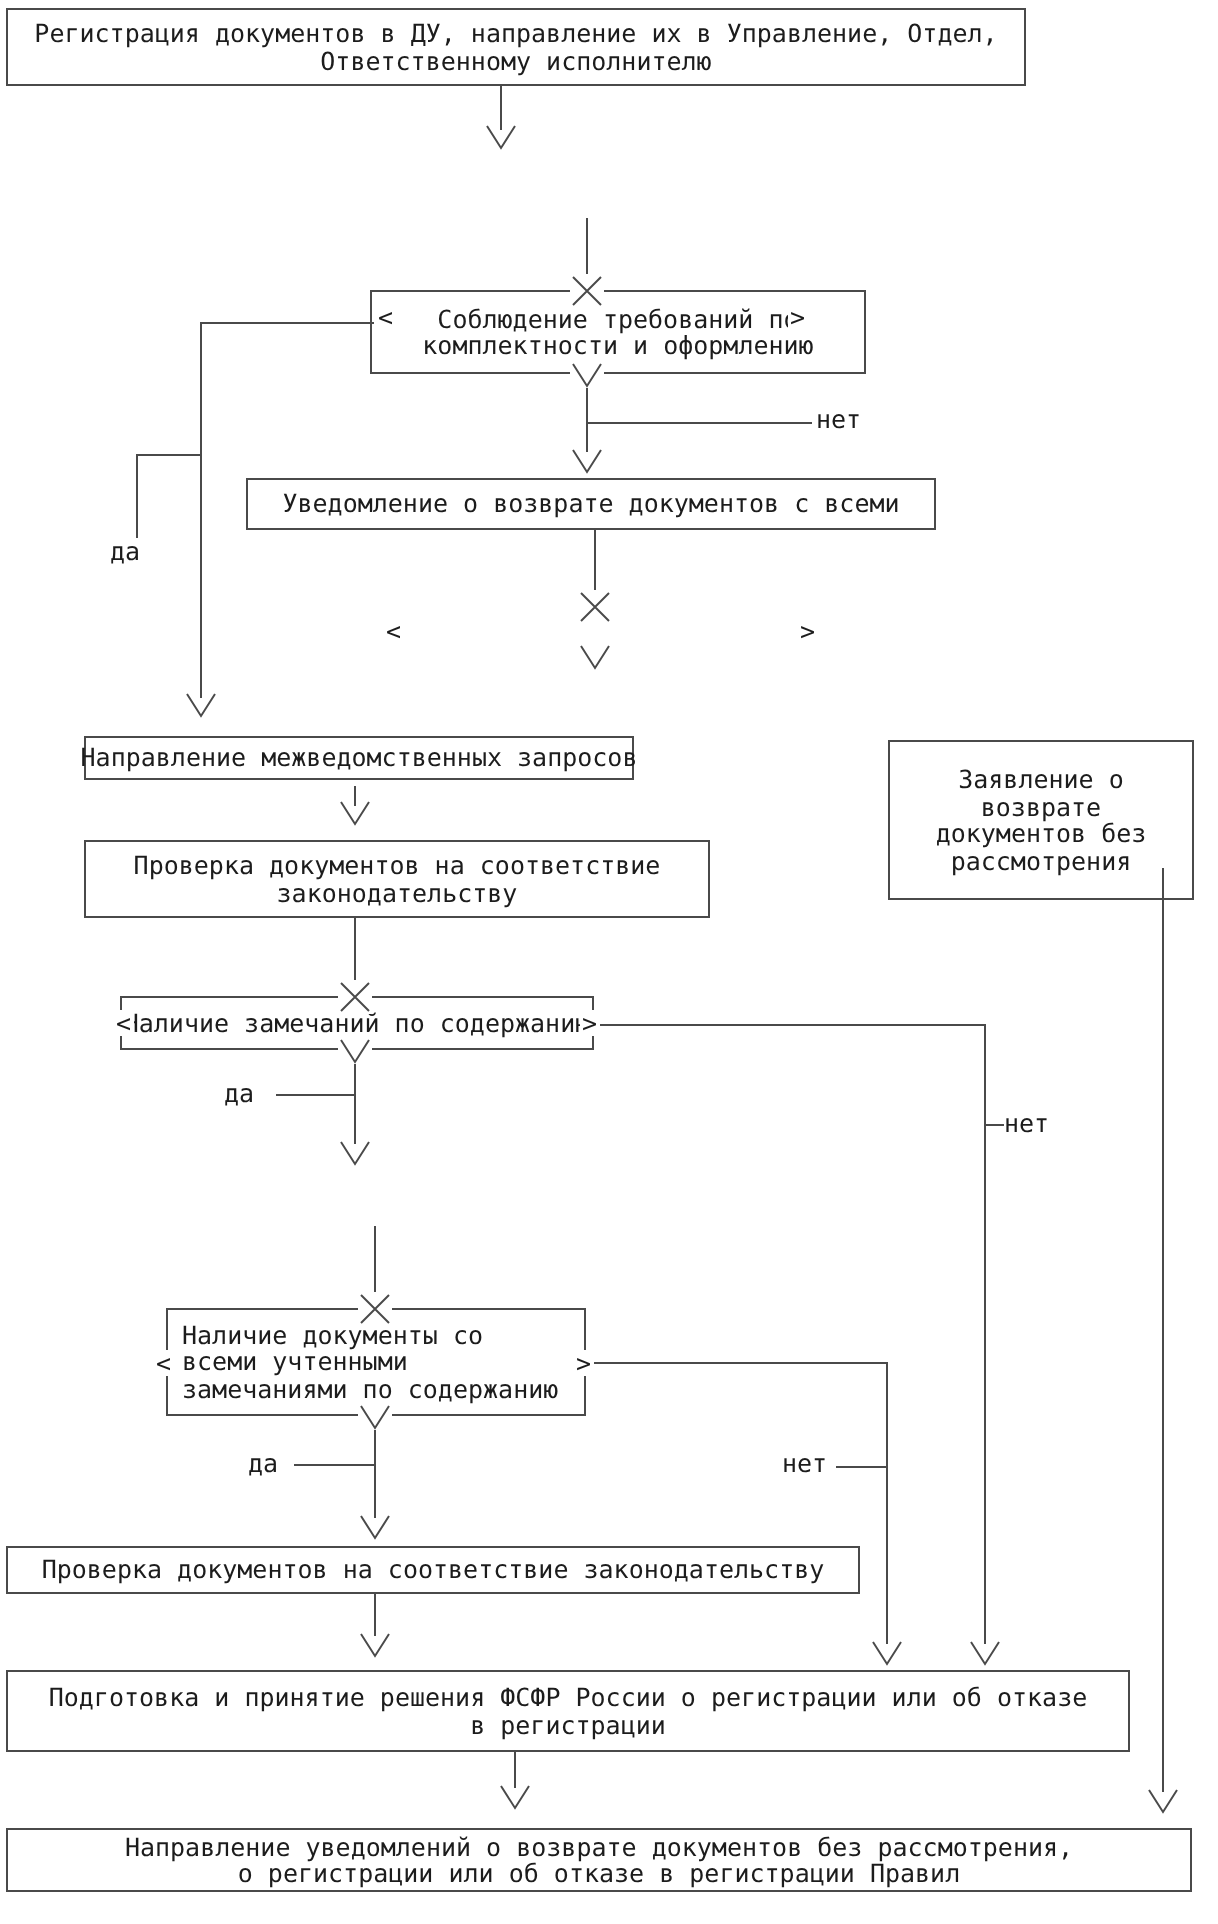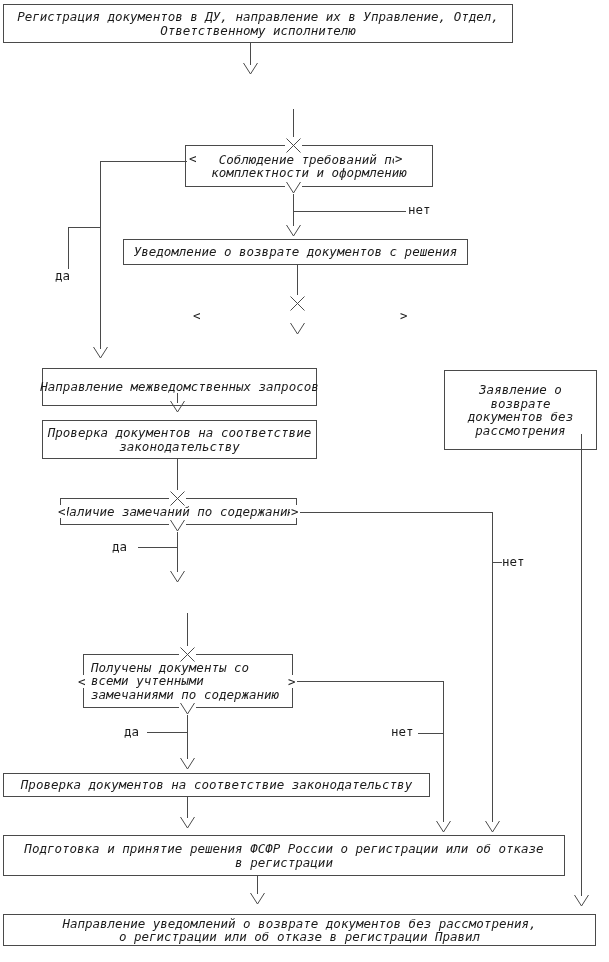--- a/index.html
+++ b/index.html
@@ -20,21 +20,20 @@
     border:1px solid var(--lc);
     background:#fff;
     color:var(--tc);
     font-size:12.5px;
     line-height:13.5px;
     white-space:pre;
     display:flex;
     align-items:center;
     justify-content:center;
     text-align:center;
-    font-style:italic;
   }
   .node.left-align{justify-content:flex-start;text-align:left;padding-left:7px;}
   .line{position:absolute;background:var(--lc);}
   .mark{position:absolute;display:block;}
   .bracket{
     position:absolute;
     background:#fff;
     color:var(--tc);
     font-size:12.5px;line-height:13px;
     white-space:pre;
@@ -53,37 +52,37 @@
 
 <div class="canvas">
 
   <div class="node" style="left:3px;top:4px;width:510px;height:39px">Регистрация документов в ДУ, направление их в Управление, Отдел,
 Ответственному исполнителю</div>
 
 
   <div class="node" style="left:185px;top:145px;width:248px;height:42px">Соблюдение требований по
 комплектности и оформлению</div>
 
-  <div class="node" style="left:123px;top:239px;width:345px;height:26px">Уведомление о возврате документов с решения</div>
-
-
-  <div class="node" style="left:42px;top:368px;width:275px;height:38px">Направление межведомственных запросов</div>
+  <div class="node" style="left:123px;top:239px;width:345px;height:26px">Уведомление о возврате документов с всеми</div>
+
+
+  <div class="node" style="left:42px;top:368px;width:275px;height:22px">Направление межведомственных запросов</div>
 
   <div class="node" style="left:444px;top:370px;width:153px;height:80px">Заявление о
 возврате
 документов без
 рассмотрения</div>
 
-  <div class="node" style="left:42px;top:420px;width:275px;height:39px">Проверка документов на соответствие
+  <div class="node" style="left:42px;top:420px;width:313px;height:39px">Проверка документов на соответствие
 законодательству</div>
 
   <div class="node" style="left:60px;top:498px;width:237px;height:27px">Наличие замечаний по содержанию</div>
 
 
-  <div class="node left-align" style="left:83px;top:654px;width:210px;height:54px">Получены документы со
+  <div class="node left-align" style="left:83px;top:654px;width:210px;height:54px">Наличие документы со
 всеми учтенными
 замечаниями по содержанию</div>
 
   <div class="node" style="left:3px;top:773px;width:427px;height:24px">Проверка документов на соответствие законодательству</div>
 
   <div class="node" style="left:3px;top:835px;width:562px;height:41px">Подготовка и принятие решения ФСФР России о регистрации или об отказе
 в регистрации</div>
 
   <div class="node" style="left:3px;top:914px;width:593px;height:32px">Направление уведомлений о возврате документов без рассмотрения,
 о регистрации или об отказе в регистрации Правил</div>

